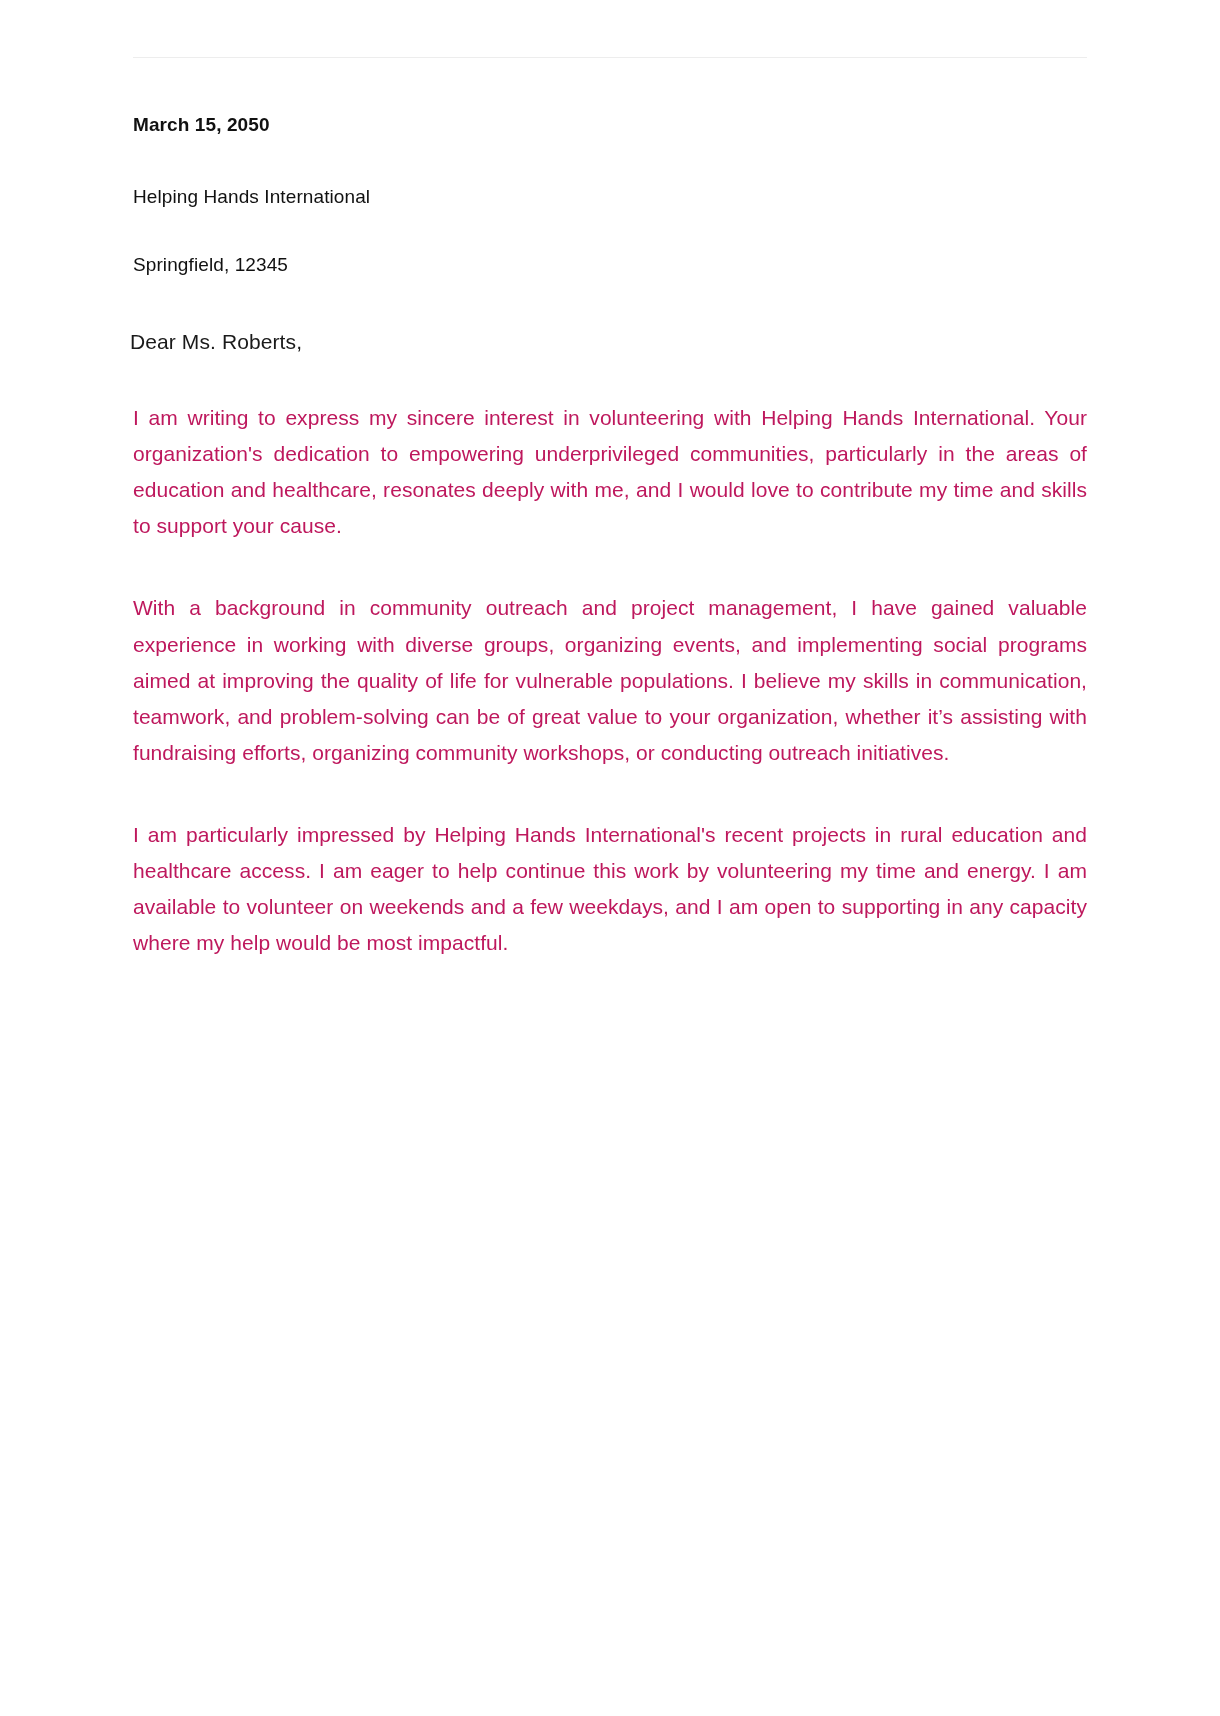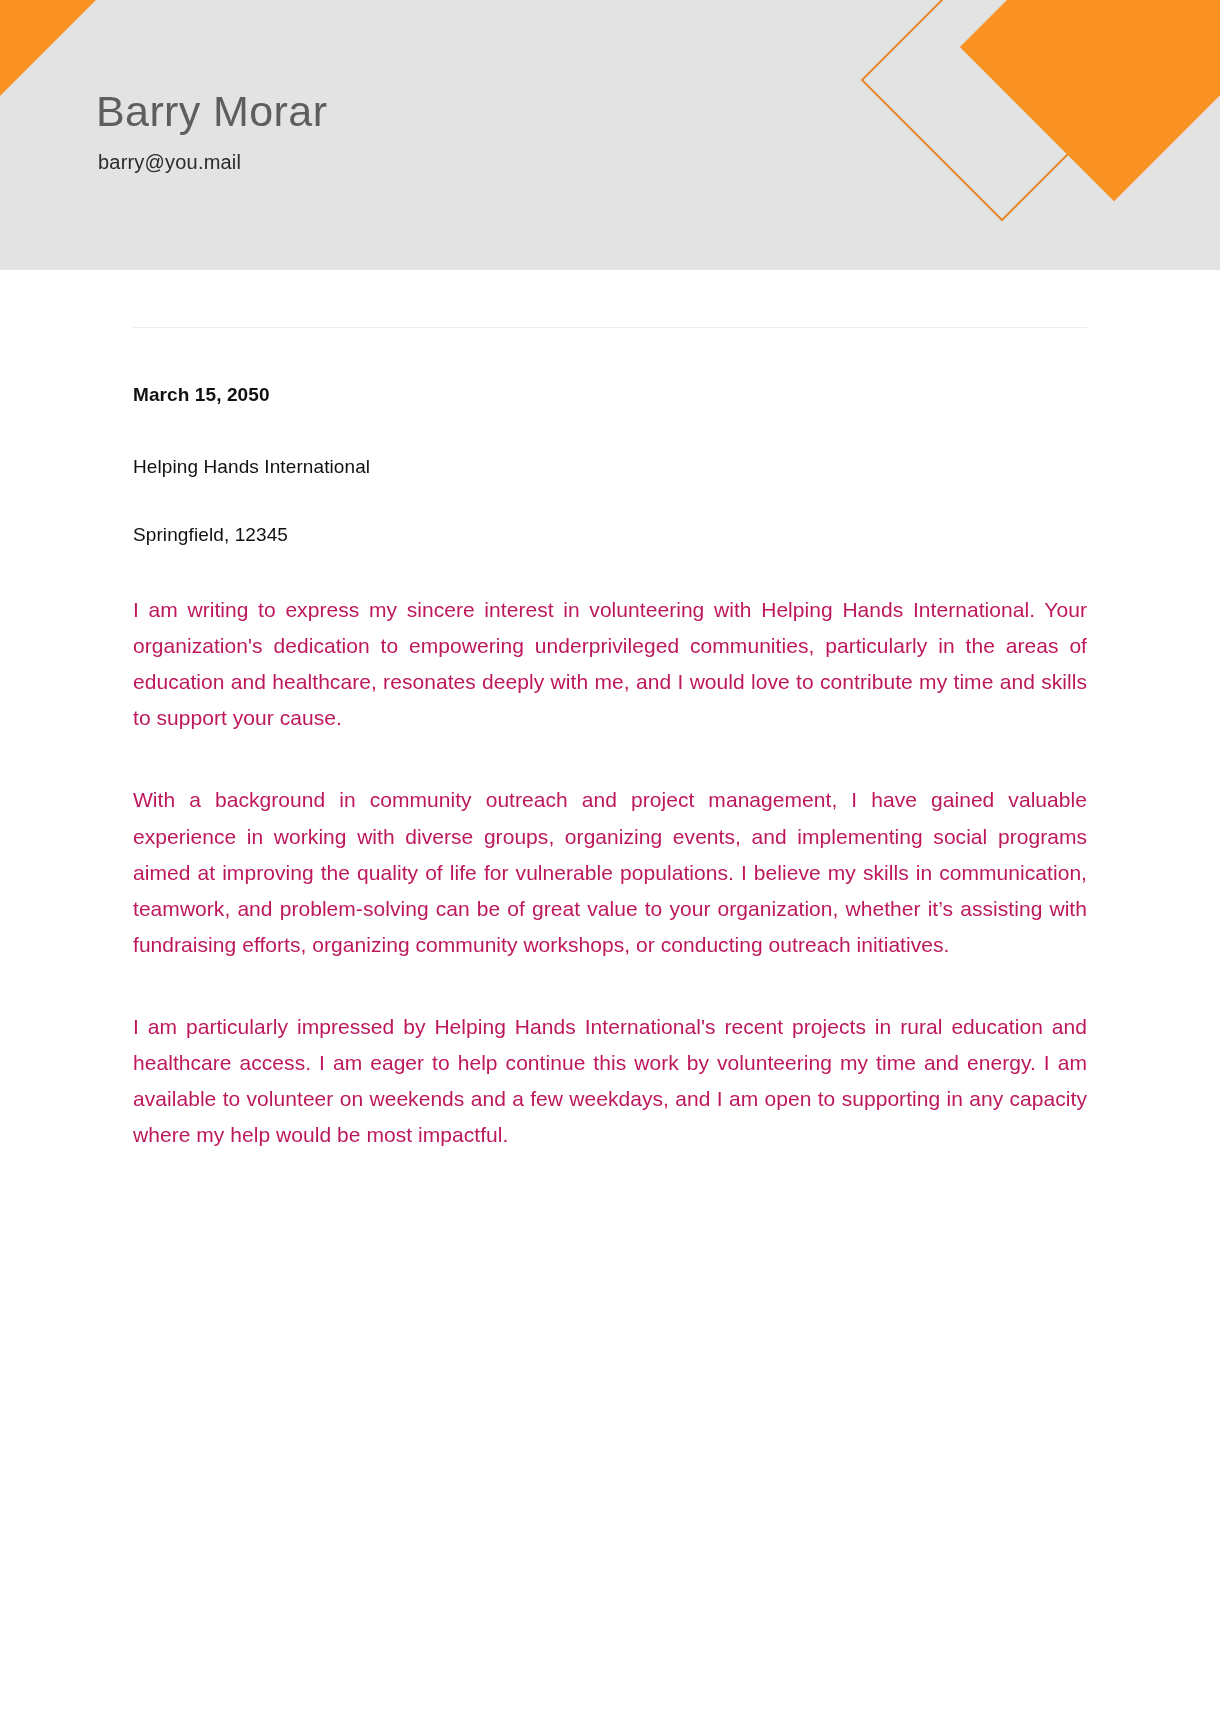--- a/index.html
+++ b/index.html
@@ -161,43 +161,34 @@
     -webkit-hyphens: none;
     hyphens: none;
   }
   .body-paragraph:last-child { margin-bottom: 4px; }
 </style>
 </head>
 <body>
 
 <div class="page">
 
-  <div class="header">
-    <div class="corner-triangle"></div>
-    <div class="diamond-outline"></div>
-    <div class="diamond-solid"></div>
-
-    <div class="header-text">
-      <h1 class="sender-name">Barry Morar</h1>
-      <div class="sender-email">barry@you.mail</div>
-    </div>
-  </div>
 
   <div class="content">
 
 
     <hr class="title-divider">
 
     <div class="letter-date">March 15, 2050</div>
 
     <div class="recipient-block">
       <div class="recipient-line">Helping Hands International</div>
       <div class="recipient-line">Springfield, 12345</div>
     </div>
 
+    <div class="salutation">Dear Ms. Roberts,</div>
 
     <div class="body-paragraphs">
       <p class="body-paragraph">I am writing to express my sincere interest in volunteering with Helping Hands International. Your organization's dedication to empowering underprivileged communities, particularly in the areas of education and healthcare, resonates deeply with me, and I would love to contribute my time and skills to support your cause.</p>
       <p class="body-paragraph">With a background in community outreach and project management, I have gained valuable experience in working with diverse groups, organizing events, and implementing social programs aimed at improving the quality of life for vulnerable populations. I believe my skills in communication, teamwork, and problem-solving can be of great value to your organization, whether it’s assisting with fundraising efforts, organizing community workshops, or conducting outreach initiatives.</p>
       <p class="body-paragraph">I am particularly impressed by Helping Hands International's recent projects in rural education and healthcare access. I am eager to help continue this work by volunteering my time and energy. I am available to volunteer on weekends and a few weekdays, and I am open to supporting in any capacity where my help would be most impactful.</p>
     </div>
 
   </div>
 </div>
 

